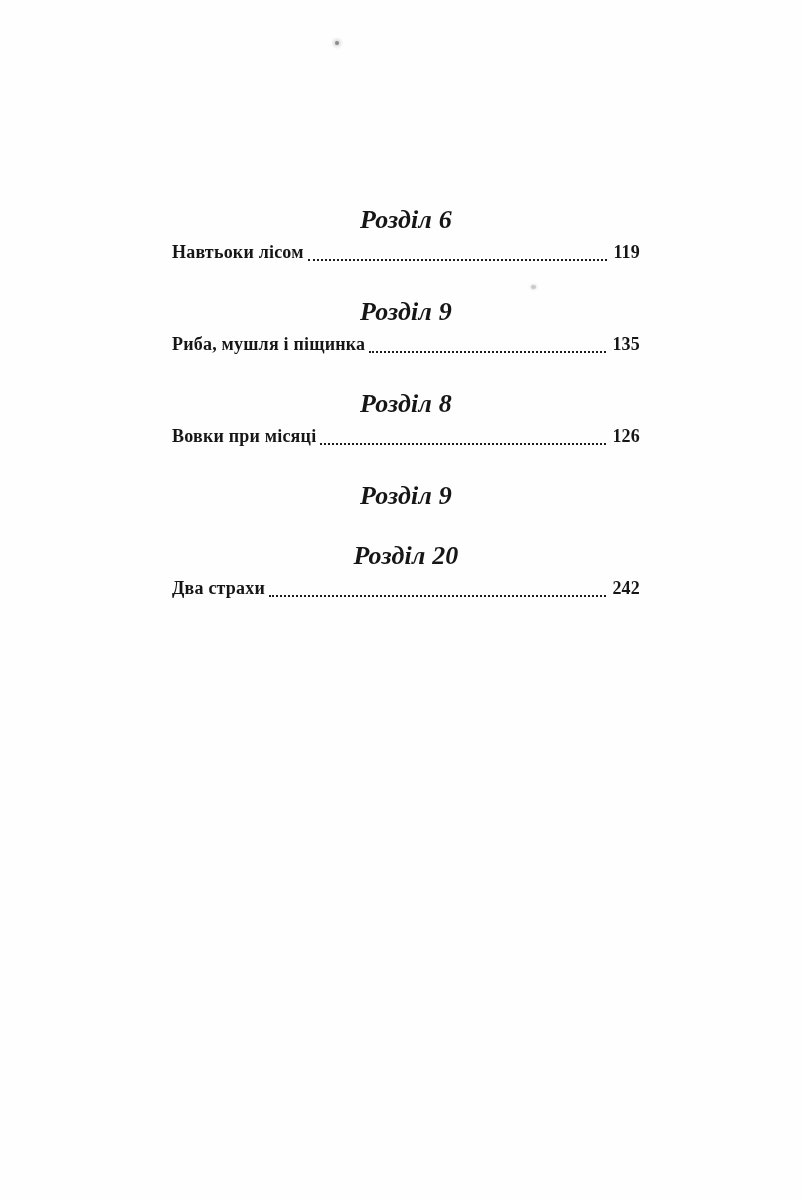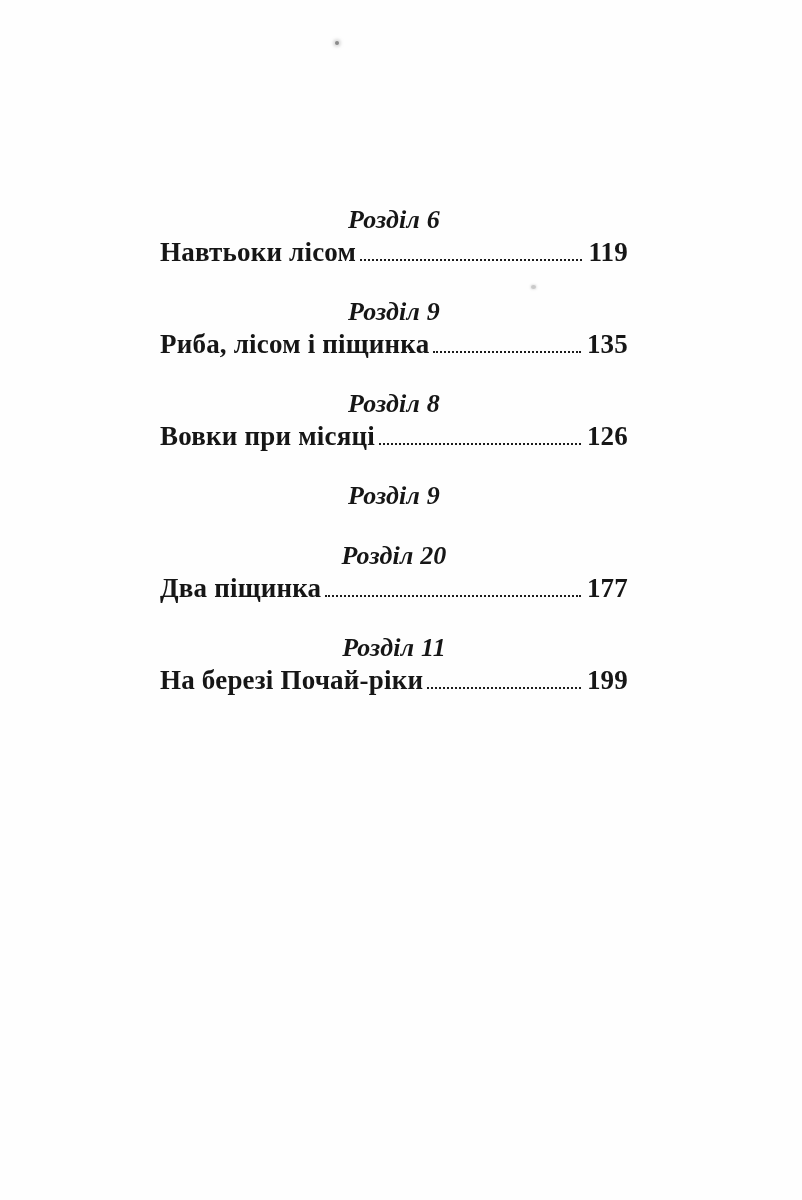--- a/index.html
+++ b/index.html
@@ -15,40 +15,40 @@
     color: #161616;
     overflow: hidden;
   }
   .page {
     position: absolute;
     inset: 0;
     background: #fefefe;
   }
   .toc {
     position: absolute;
-    left: 160px;
+    left: 172px;
     top: 204px;
     width: 468px;
   }
   .entry {
     margin: 0 0 28px 0;
   }
   .chapter {
     margin: 0;
     font-size: 26px;
     line-height: 32px;
     font-style: italic;
     font-weight: 700;
     text-align: center;
     letter-spacing: 0.2px;
   }
   .row {
     display: flex;
     align-items: baseline;
-    font-size: 27px;
+    font-size: 18px;
     line-height: 32px;
     font-weight: 700;
     letter-spacing: 0.2px;
     white-space: nowrap;
   }
   .title {
     flex: 0 0 auto;
   }
   .dots {
     flex: 1 1 auto;
@@ -95,21 +95,21 @@
     <div class="row">
       <span class="title">Навтьоки лісом</span>
       <span class="dots"></span>
       <span class="pagenum">119</span>
     </div>
   </section>
 
   <section class="entry">
     <h2 class="chapter">Розділ 9</h2>
     <div class="row">
-      <span class="title">Риба, лісом і піщинка</span>
+      <span class="title">Риба, мушля і піщинка</span>
       <span class="dots"></span>
       <span class="pagenum">135</span>
     </div>
   </section>
 
   <section class="entry">
     <h2 class="chapter">Розділ 8</h2>
     <div class="row">
       <span class="title">Вовки при місяці</span>
       <span class="dots"></span>
@@ -117,29 +117,21 @@
     </div>
   </section>
 
   <section class="entry">
     <h2 class="chapter">Розділ 9</h2>
   </section>
 
   <section class="entry">
     <h2 class="chapter">Розділ 20</h2>
     <div class="row">
-      <span class="title">Два піщинка</span>
+      <span class="title">Два страхи</span>
       <span class="dots"></span>
-      <span class="pagenum">177</span>
+      <span class="pagenum">242</span>
     </div>
   </section>
 
-  <section class="entry">
-    <h2 class="chapter">Розділ 11</h2>
-    <div class="row">
-      <span class="title">На березі Почай-ріки</span>
-      <span class="dots"></span>
-      <span class="pagenum">199</span>
-    </div>
-  </section>
 
 </div>
 </div>
 
 </body></html>

